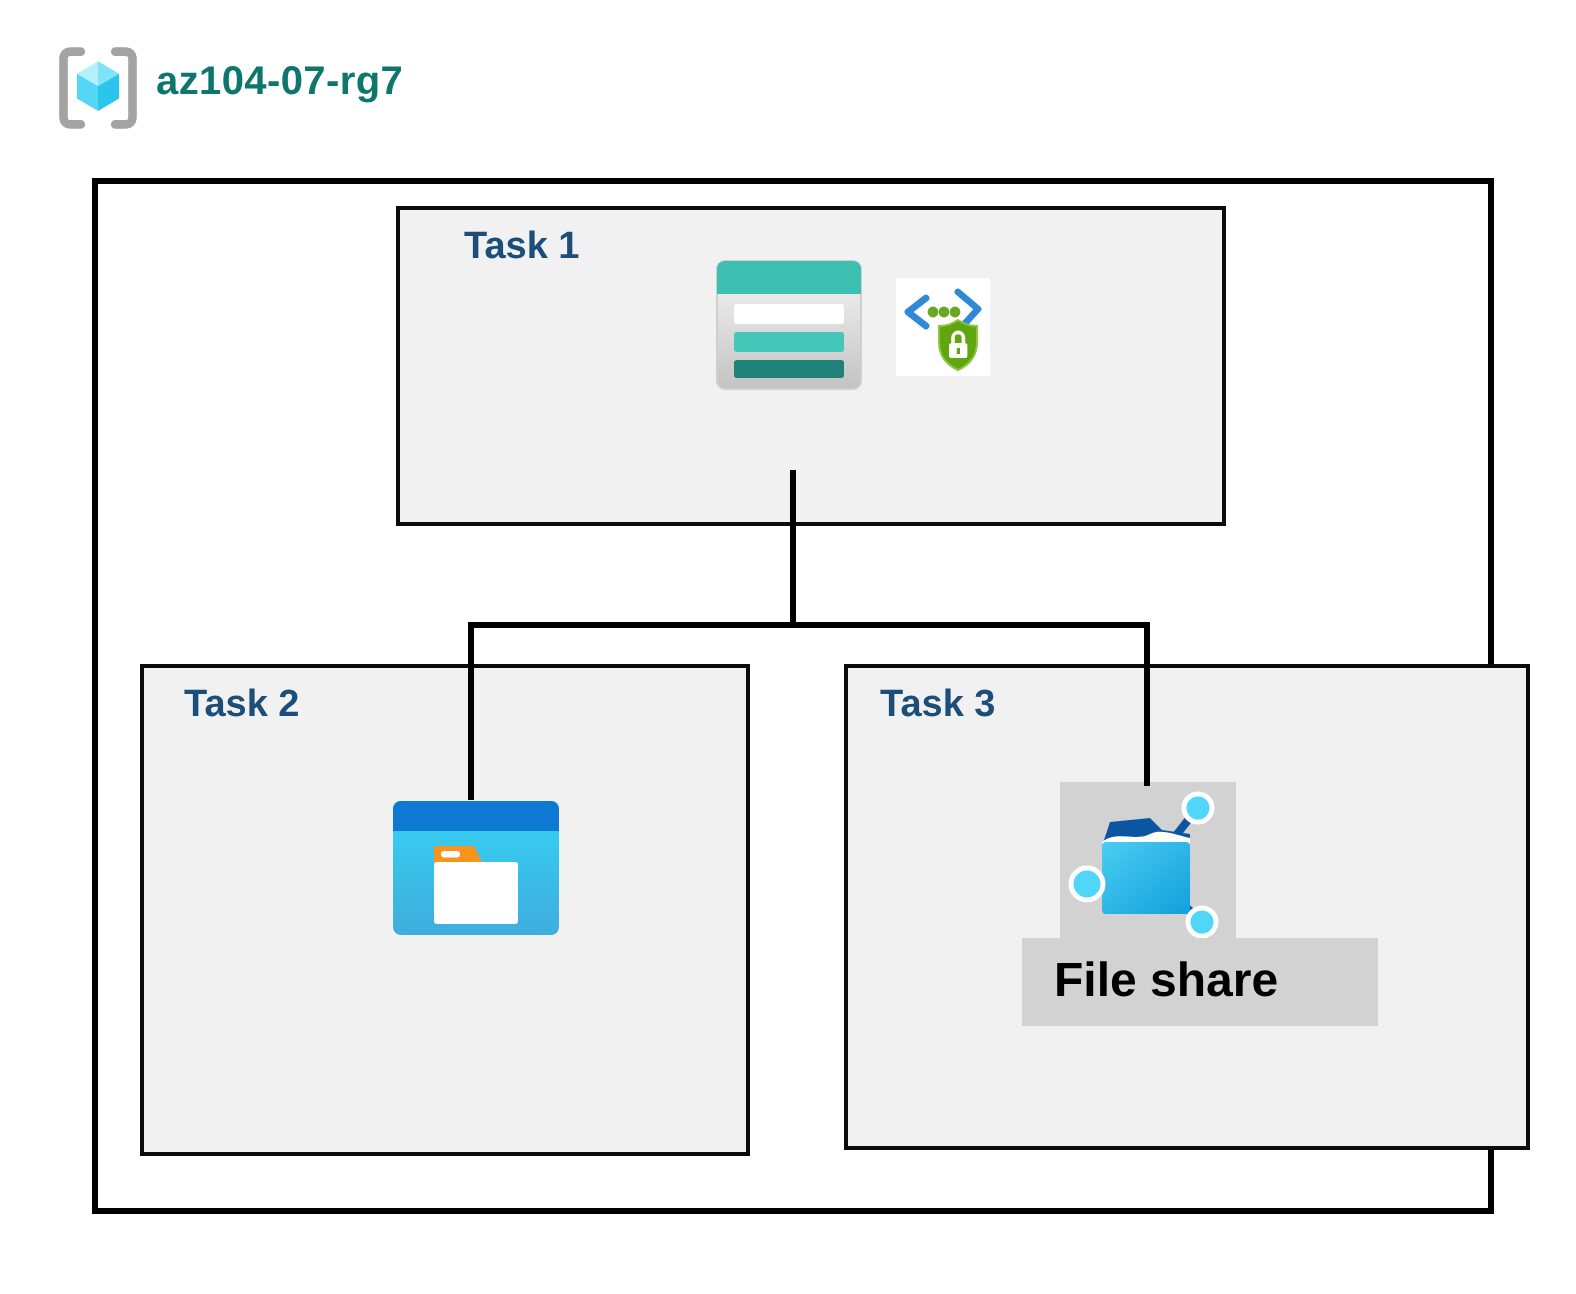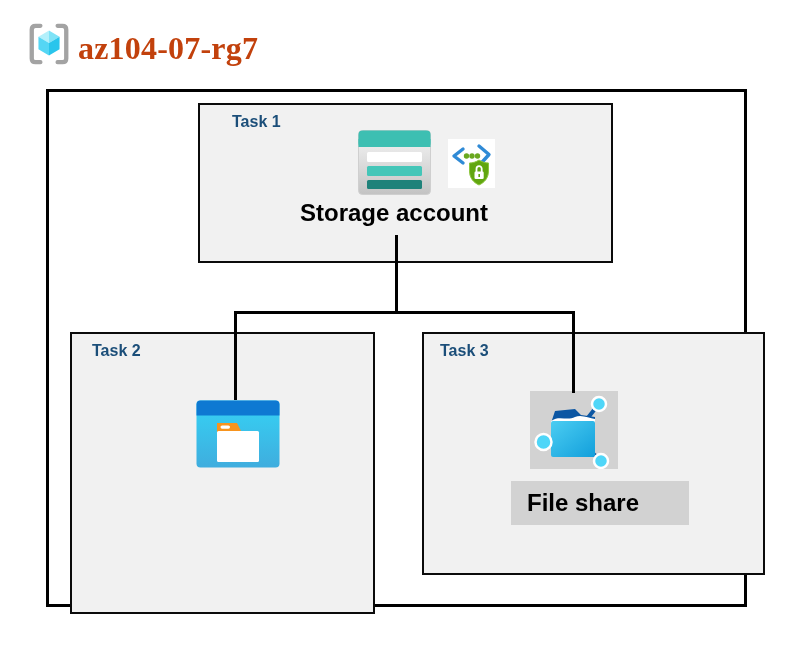--- a/index.html
+++ b/index.html
@@ -3,42 +3,42 @@
 <meta charset="utf-8">
 <style>
   html,body{margin:0;padding:0;}
   body{
     width:788px;height:647px;position:relative;background:#ffffff;
     font-family:"Liberation Sans",sans-serif;overflow:hidden;
   }
   .abs{position:absolute;}
   .page-title{
     position:absolute;left:78px;top:30px;
-    font-size:32px;font-weight:bold;color:#c2410c;letter-spacing:.2px;font-family:Liberation Serif, serif;
+    font-size:20px;font-weight:bold;color:#0f766e;letter-spacing:.2px;
   }
   .outer-box{
     position:absolute;left:46px;top:89px;width:701px;height:518px;
     border:3px solid #000;box-sizing:border-box;background:#fff;
   }
   .task-box{
     position:absolute;background:#f1f1f1;border:2px solid #0b0b0b;
     box-sizing:border-box;
   }
   .task-heading{
-    position:absolute;font-size:16px;font-weight:bold;color:#1b4e79;
+    position:absolute;font-size:19px;font-weight:bold;color:#1b4e79;
   }
   .resource-label{
     position:absolute;font-size:24px;font-weight:bold;color:#000;
     text-align:center;
   }
   .line{position:absolute;background:#000;z-index:6;}
   .gray-bg{position:absolute;background:#d2d2d2;}
   .fileshare-label{
     position:absolute;font-size:24px;font-weight:bold;color:#000;
-    padding-left:16px;display:flex;align-items:center;box-sizing:border-box;margin-top:12px;
+    padding-left:16px;display:flex;align-items:center;box-sizing:border-box;
   }
   svg{display:block;}
 </style>
 </head>
 <body>
 
 <span class="abs" style="left:26px;top:20px;">
   <svg width="46" height="48" viewBox="0 0 48 48">
     <path d="M15 5 H10 Q6 5 6 9 V39 Q6 43 10 43 H15" fill="none" stroke="#a3a3a3" stroke-width="4.5" stroke-linecap="round"></path>
     <path d="M33 5 H38 Q42 5 42 9 V39 Q42 43 38 43 H33" fill="none" stroke="#a3a3a3" stroke-width="4.5" stroke-linecap="round"></path>
@@ -80,29 +80,28 @@
         <circle cx="18.5" cy="17" r="2.7" fill="#6aa81f"></circle>
         <circle cx="24" cy="17" r="2.7" fill="#6aa81f"></circle>
         <circle cx="29.5" cy="17" r="2.7" fill="#6aa81f"></circle>
         <path d="M31 21 c3 2 6.5 3 9.5 3 v8 c0 7 -4 11.5 -9.5 14 c-5.5 -2.5 -9.5 -7 -9.5 -14 v-8 c3 0 6.5 -1 9.5 -3 z" fill="#61a60f" stroke="#8dc63f" stroke-width="1"></path>
         <path d="M28.5 33 v-3.2 a2.6 2.6 0 0 1 5.2 0 V33" fill="none" stroke="#ffffff" stroke-width="1.8"></path>
         <rect x="26.5" y="32.5" width="9.2" height="7.5" rx="1.3" fill="#ffffff"></rect>
         <rect x="30.4" y="35" width="1.6" height="3" fill="#61a60f"></rect>
       </svg>
     </span>
   </div>
-  <span class="resource-label" style="left:44px;top:94px;width:300px;">Storage account</span>
 </div>
 
 <div class="line" style="left:395px;top:235px;width:3px;height:78px;"></div>
 <div class="line" style="left:234px;top:311px;width:341px;height:3px;"></div>
 <div class="line" style="left:234px;top:311px;width:3px;height:89px;"></div>
 <div class="line" style="left:572px;top:311px;width:3px;height:82px;"></div>
 
-<div class="task-box" style="left:70px;top:332px;width:305px;height:282px;">
+<div class="task-box" style="left:70px;top:332px;width:305px;height:246px;">
   <span class="task-heading" style="left:20px;top:8px;">Task 2</span>
 
   <div class="abs" style="left:124px;top:66px;">
     <span>
       <svg width="84" height="68" viewBox="0 0 84 68">
         <defs>
           <linearGradient id="bg2" x1="0" y1="0" x2="0" y2="1">
             <stop offset="0" stop-color="#35d3f5"></stop>
               <stop offset="1" stop-color="#3fadde"></stop>
           </linearGradient>

